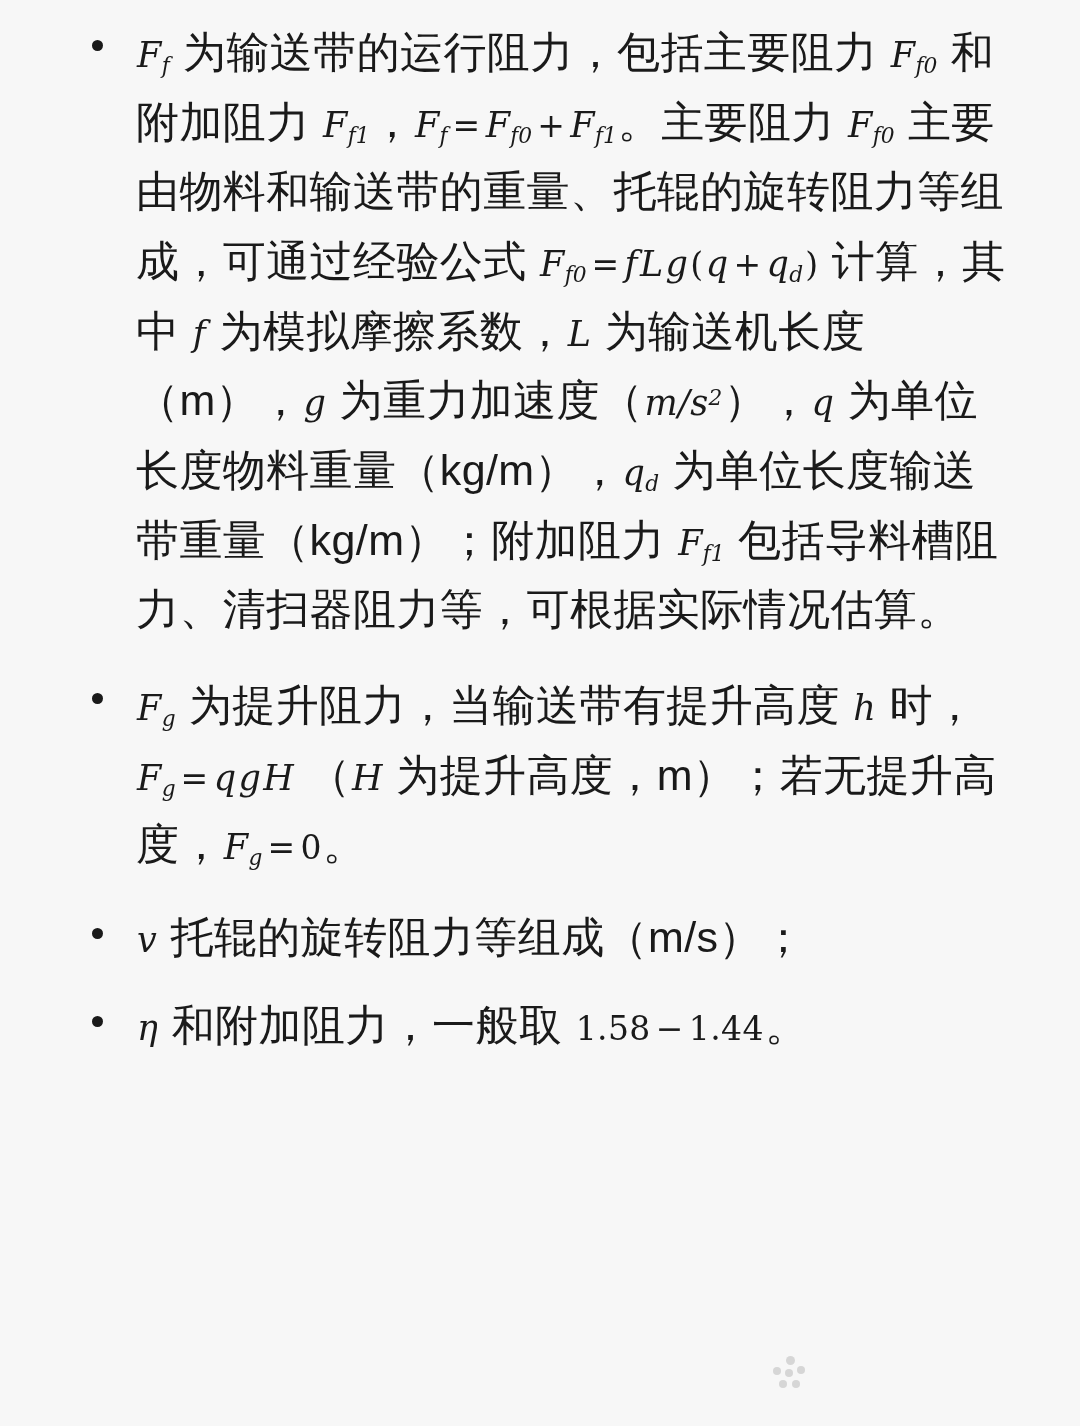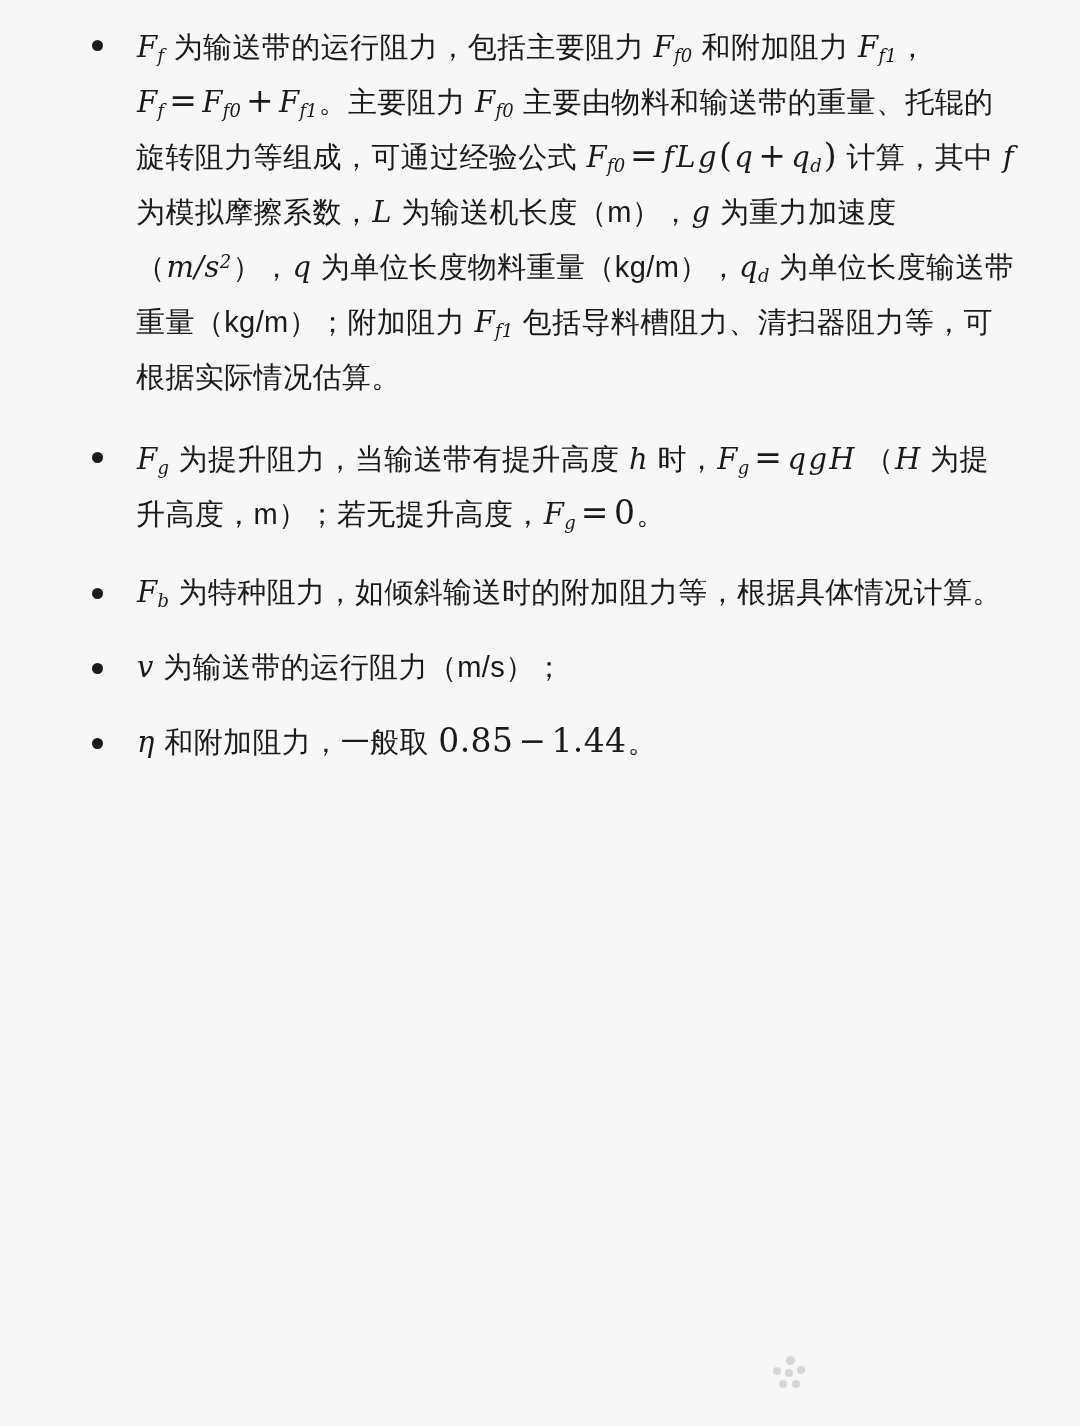--- a/index.html
+++ b/index.html
@@ -47,21 +47,21 @@
     letter-spacing: 0.4px;
     text-align: left;
   }
   .para.tight {
     line-height: 1.45;
   }
   
   .mi {
     font-family: "DejaVu Serif", serif;
     font-style: italic;
-    font-size: 29px;
+    font-size: 35px;
     padding: 0 1px;
   }
   .mn {
     font-family: "DejaVu Serif", serif;
     font-style: normal;
     font-size: 33px;
     padding: 0 1px;
   }
   .mo {
     font-family: "DejaVu Serif", serif;
@@ -79,21 +79,21 @@
   }
   sup.msup {
     font-family: "DejaVu Serif", serif;
     font-style: italic;
     font-size: 0.62em;
     vertical-align: 0.48em;
   }
   .upright {
     font-family: "Liberation Sans", sans-serif;
     font-style: normal;
-    font-size: 29px;
+    font-size: 43px;
   }
   .watermark {
     position: absolute;
     right: 272px;
     bottom: 36px;
     width: 38px;
     height: 34px;
     opacity: 0.35;
   }
   .watermark .dots span {
@@ -107,27 +107,24 @@
 
 <div class="page">
   <ul class="bullets" id="bullet-list">
       <li>
         <div class="para"><span class="mi">F<sub class="msub">f</sub></span><span class="upright"> 为输送带的运行阻力，包括主要阻力 </span><span class="mi">F<sub class="msub">f0</sub></span><span class="upright"> 和附加阻力 </span><span class="mi">F<sub class="msub">f1</sub></span><span class="upright">，</span><span class="mi">F<sub class="msub">f</sub></span><span class="mo">=</span><span class="mi">F<sub class="msub">f0</sub></span><span class="mo">+</span><span class="mi">F<sub class="msub">f1</sub></span><span class="upright">。主要阻力 </span><span class="mi">F<sub class="msub">f0</sub></span><span class="upright"> 主要由物料和输送带的重量、托辊的旋转阻力等组成，可通过经验公式 </span><span class="mi">F<sub class="msub">f0</sub></span><span class="mo">=</span><span class="mi">f</span><span class="mi">L</span><span class="mi">g</span><span class="mn">(</span><span class="mi">q</span><span class="mo">+</span><span class="mi">q<sub class="msub">d</sub></span><span class="mn">)</span><span class="upright"> 计算，其中 </span><span class="mi">f</span><span class="upright"> 为模拟摩擦系数，</span><span class="mi">L</span><span class="upright"> 为输送机长度（m），</span><span class="mi">g</span><span class="upright"> 为重力加速度（</span><span class="mi">m/s<sup class="msup">2</sup></span><span class="upright">），</span><span class="mi">q</span><span class="upright"> 为单位长度物料重量（kg/m），</span><span class="mi">q<sub class="msub">d</sub></span><span class="upright"> 为单位长度输送带重量（kg/m）；附加阻力 </span><span class="mi">F<sub class="msub">f1</sub></span><span class="upright"> 包括导料槽阻力、清扫器阻力等，可根据实际情况估算。</span></div>
       </li>
       <li>
         <div class="para"><span class="mi">F<sub class="msub">g</sub></span><span class="upright"> 为提升阻力，当输送带有提升高度 </span><span class="mi">h</span><span class="upright"> 时，</span><span class="mi">F<sub class="msub">g</sub></span><span class="mo">=</span><span class="mi">q</span><span class="mi">g</span><span class="mi">H</span><span class="upright"> （</span><span class="mi">H</span><span class="upright"> 为提升高度，m）；若无提升高度，</span><span class="mi">F<sub class="msub">g</sub></span><span class="mo">=</span><span class="mn">0</span><span class="upright">。</span></div>
       </li>
       <li>
-        <div class="para tight"><span class="mi">F<sub class="msub">b</sub></span><span class="upright"> 为特种阻力，如倾斜输送时的附加阻力等，根据具体情况计算。</span></div>
+        <div class="para tight"><span class="mi">v</span><span class="upright"> 托辊的旋转阻力等组成（m/s）；</span></div>
       </li>
       <li>
-        <div class="para tight"><span class="mi">v</span><span class="upright"> 为输送带的运行阻力（m/s）；</span></div>
-      </li>
-      <li>
-        <div class="para tight"><span class="mi">η</span><span class="upright"> 和附加阻力，一般取 </span><span class="mn">0.85</span><span class="mo">−</span><span class="mn">1.44</span><span class="upright">。</span></div>
+        <div class="para tight"><span class="mi">η</span><span class="upright"> 和附加阻力，一般取 </span><span class="mn">1.58</span><span class="mo">−</span><span class="mn">1.44</span><span class="upright">。</span></div>
       </li>
     </ul>
 
   <div class="watermark">
     <div class="dots">
       <span style="left:16px;top:0px;width:9px;height:9px;"></span>
       <span style="left:3px;top:11px;width:8px;height:8px;"></span>
       <span style="left:15px;top:13px;width:8px;height:8px;"></span>
       <span style="left:27px;top:10px;width:8px;height:8px;"></span>
       <span style="left:9px;top:24px;width:8px;height:8px;"></span>

